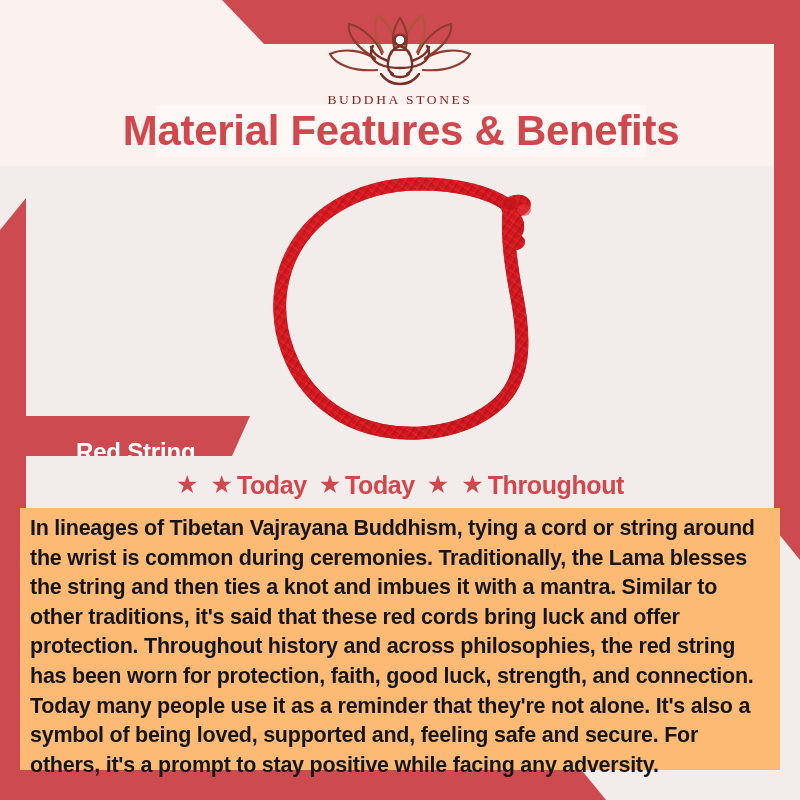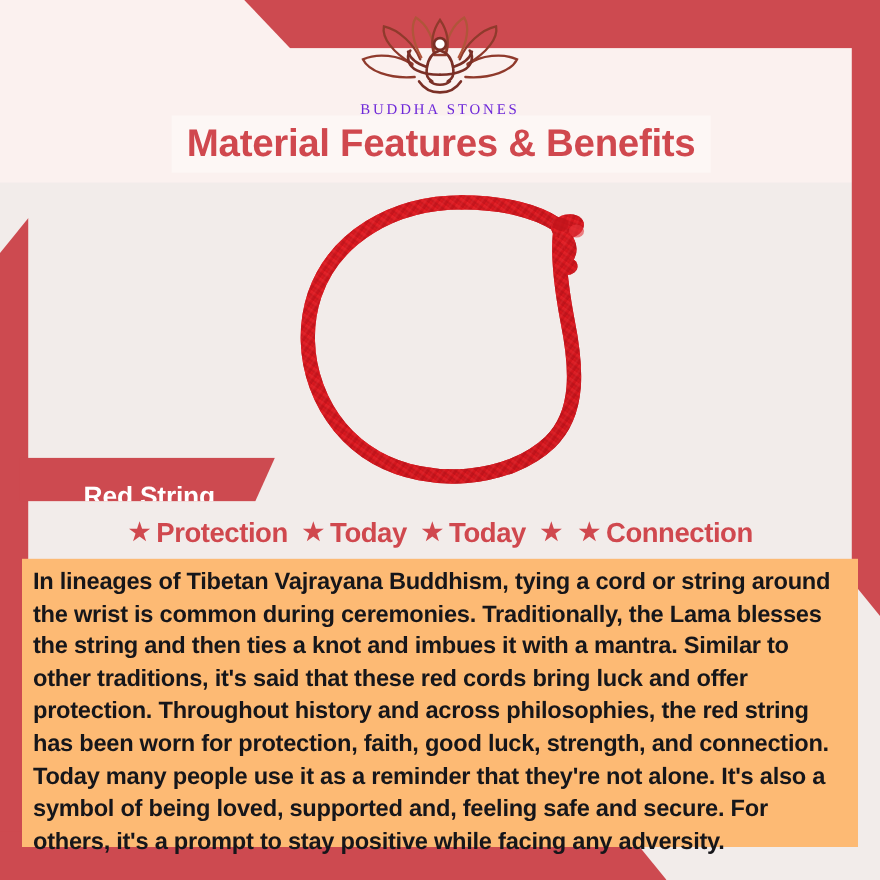--- a/index.html
+++ b/index.html
@@ -70,36 +70,36 @@
     display: flex;
     flex-direction: column;
     align-items: center;
   }
   .logo-mark { display: block; }
   .logo-text {
     margin-top: 2px;
     font-family: "Liberation Serif", serif;
     font-size: 13.5px;
     letter-spacing: 2.6px;
-    color: #6d28d9;
+    color: #7f1d1d;
     font-weight: 400;
   }
 
   
   .title-banner {
     position: absolute;
     left: 156px; top: 105px;
     width: 490px; height: 52px;
     background: #fdf7f5;
     display: flex;
     align-items: center;
     justify-content: center;
   }
   .title-text {
-    font-size: 35px;
+    font-size: 42px;
     font-weight: bold;
     color: #d0484e;
     letter-spacing: -0.3px;
     white-space: nowrap;
   }
 
   
   .product-img {
     position: absolute;
     left: 262px; top: 172px;
@@ -263,36 +263,35 @@
     </g>
   </svg>
 
   <div class="label-band">
     <span class="label-band-text">Red String</span>
   </div>
 
   <div class="features">
     <div class="feature">
       <span class="feature-star">★</span>
-      <span class="feature-label">Protection</span>
     </div>
     <div class="feature">
       <span class="feature-star">★</span>
       <span class="feature-label">Today</span>
     </div>
     <div class="feature">
       <span class="feature-star">★</span>
       <span class="feature-label">Today</span>
     </div>
     <div class="feature">
       <span class="feature-star">★</span>
     </div>
     <div class="feature">
       <span class="feature-star">★</span>
-      <span class="feature-label">Connection</span>
+      <span class="feature-label">Throughout</span>
     </div>
   </div>
 
   <div class="body-panel">
     <p class="body-text">In lineages of Tibetan Vajrayana Buddhism, tying a cord or string around the wrist is common during ceremonies. Traditionally, the Lama blesses the string and then ties a knot and imbues it with a mantra. Similar to other traditions, it's said that these red cords bring luck and offer protection. Throughout history and across philosophies, the red string has been worn for protection, faith, good luck, strength, and connection. Today many people use it as a reminder that they're not alone. It's also a symbol of being loved, supported and, feeling safe and secure. For others, it's a prompt to stay positive while facing any adversity.</p>
   </div>
 
 </div>
 
 </body></html>

